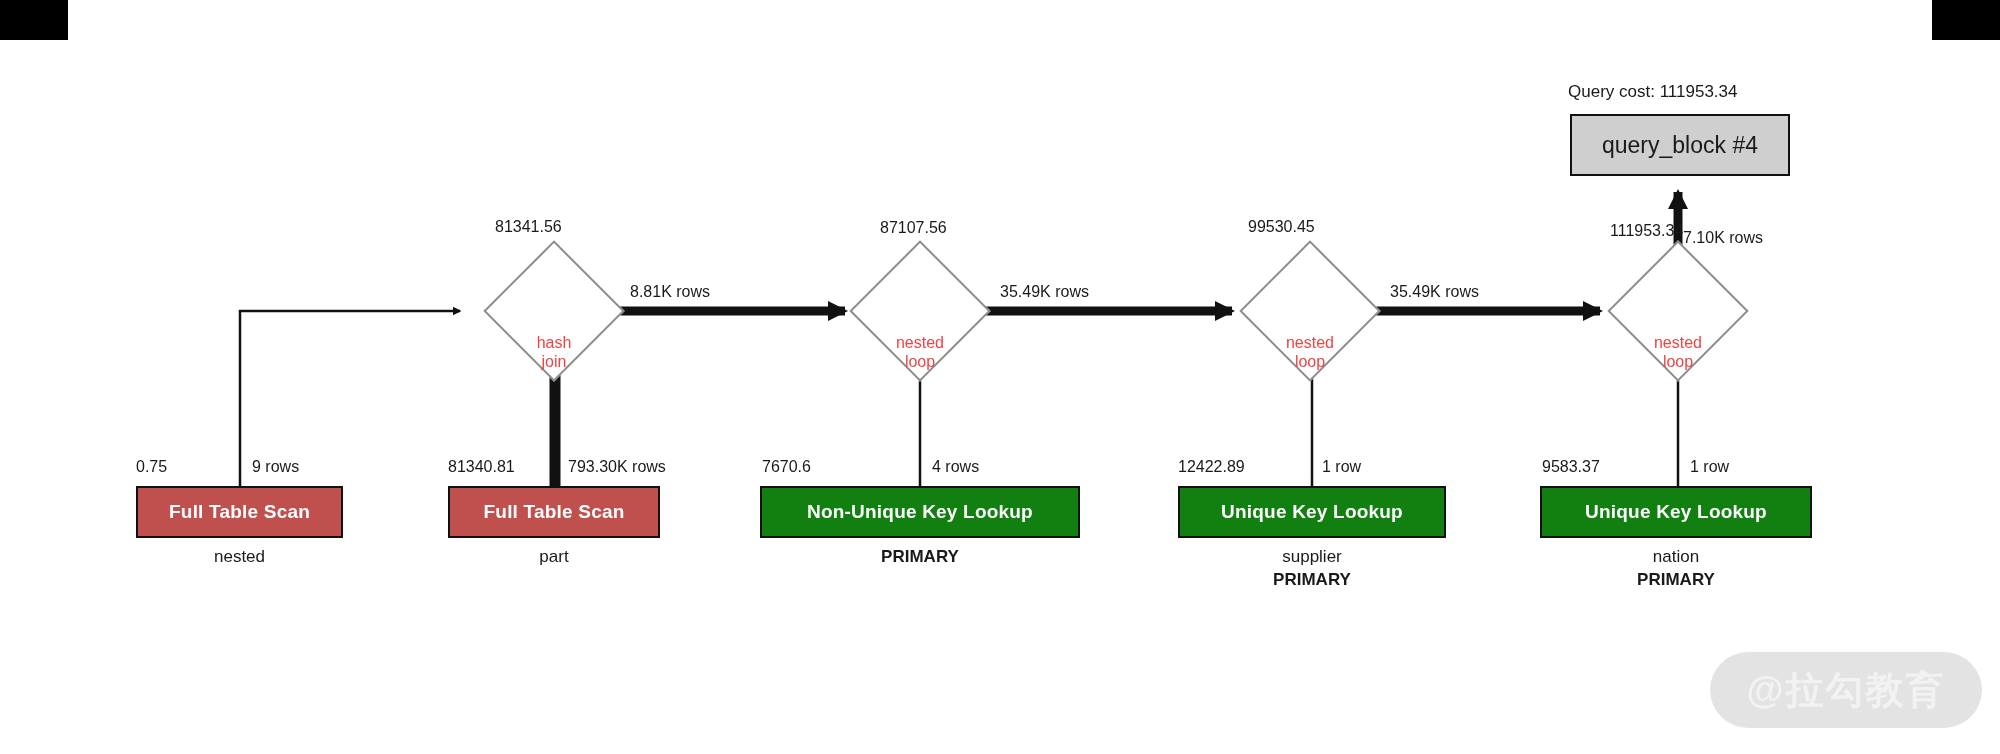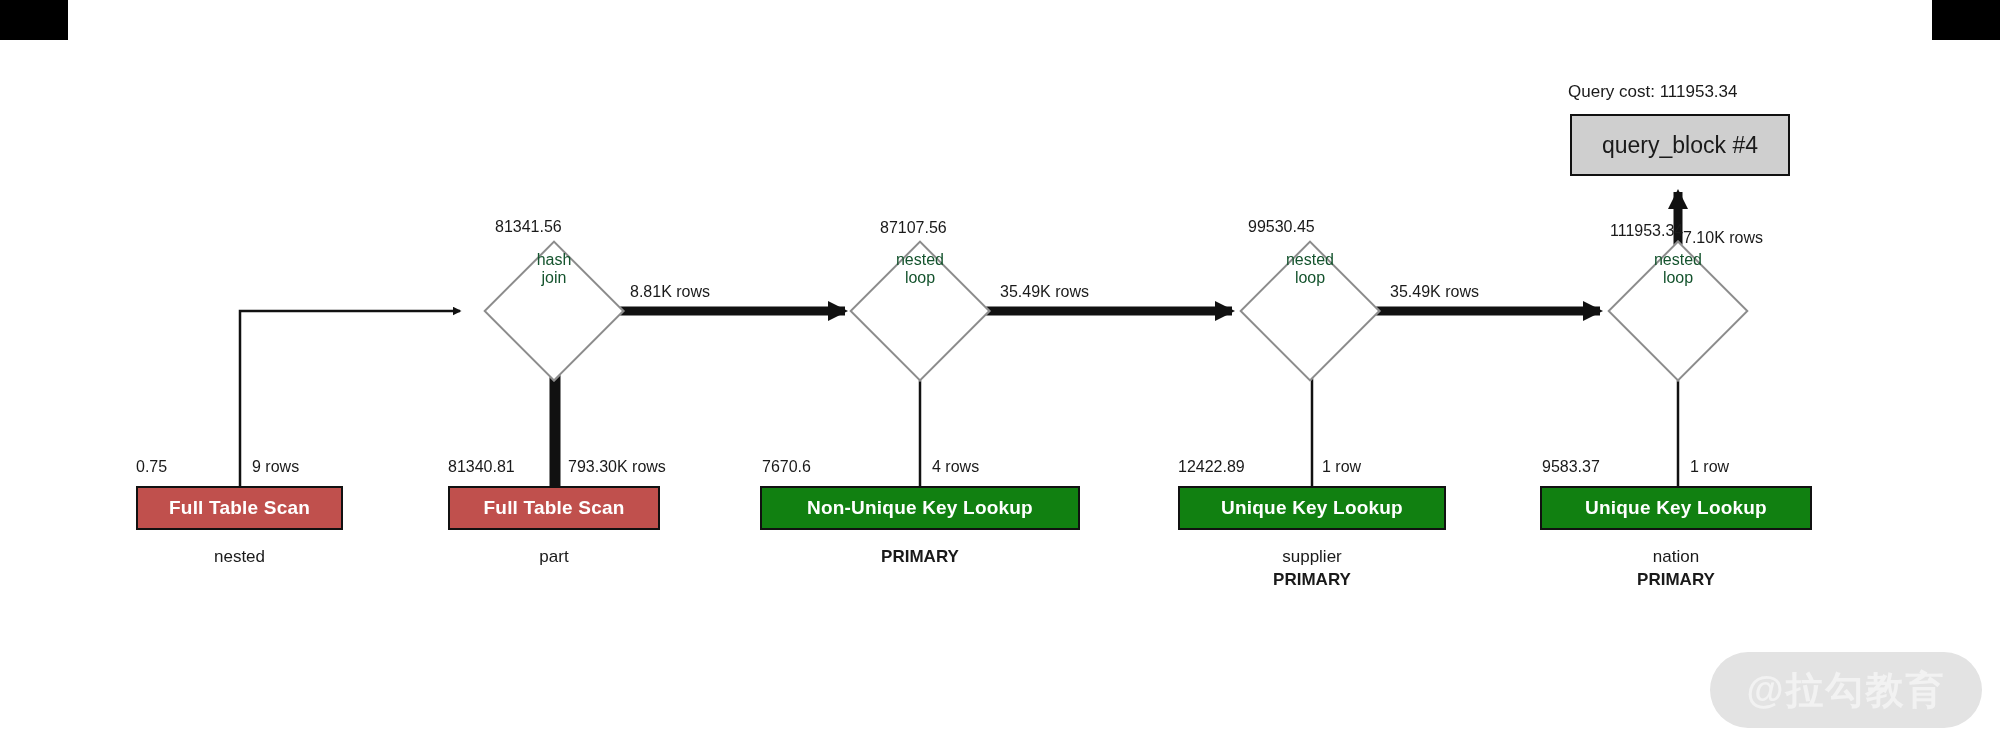--- a/index.html
+++ b/index.html
@@ -23,21 +23,21 @@
   
   .access-box{
     position:absolute;
     border:2px solid #111111;
     box-sizing:border-box;
     display:flex;align-items:center;justify-content:center;
     color:#ffffff;
     font-weight:bold;
     font-size:19px;
     letter-spacing:.2px;
-    height:44px;
+    height:52px;
   }
   .access-box.red{background:#c0504d;}
   .access-box.green{background:#118011;}
 
   
   .node-caption{
     position:absolute;
     text-align:center;
     font-size:17px;
     color:#1a1a1a;
@@ -60,22 +60,22 @@
     position:absolute;left:10px;top:10px;
     width:100px;height:100px;
     border:2px solid #8c8c8c;
     background:#ffffff;
     transform:rotate(45deg);
     box-sizing:border-box;
   }
   .diamond-label{
     position:absolute;left:0;top:0;width:120px;height:120px;
     display:flex;flex-direction:column;
-    align-items:center;justify-content:flex-start;
-    font-size:16px;color:#14532d;line-height:1.15;
+    align-items:center;justify-content:flex-end;
+    font-size:16px;color:#ef4444;line-height:1.15;
     text-align:center;
   }
 
   
   #query-block{
     position:absolute;
     border:2px solid #111111;
     background:#cfcfcf;
     box-sizing:border-box;
     display:flex;align-items:center;justify-content:center;

